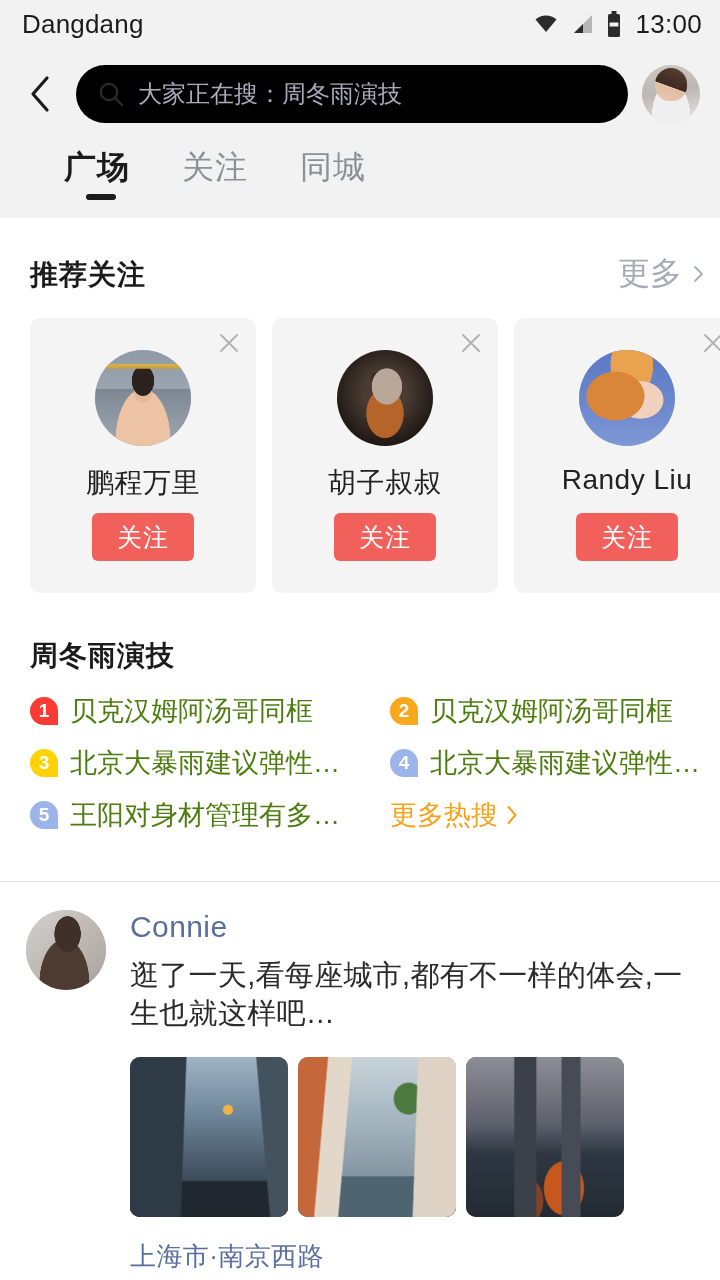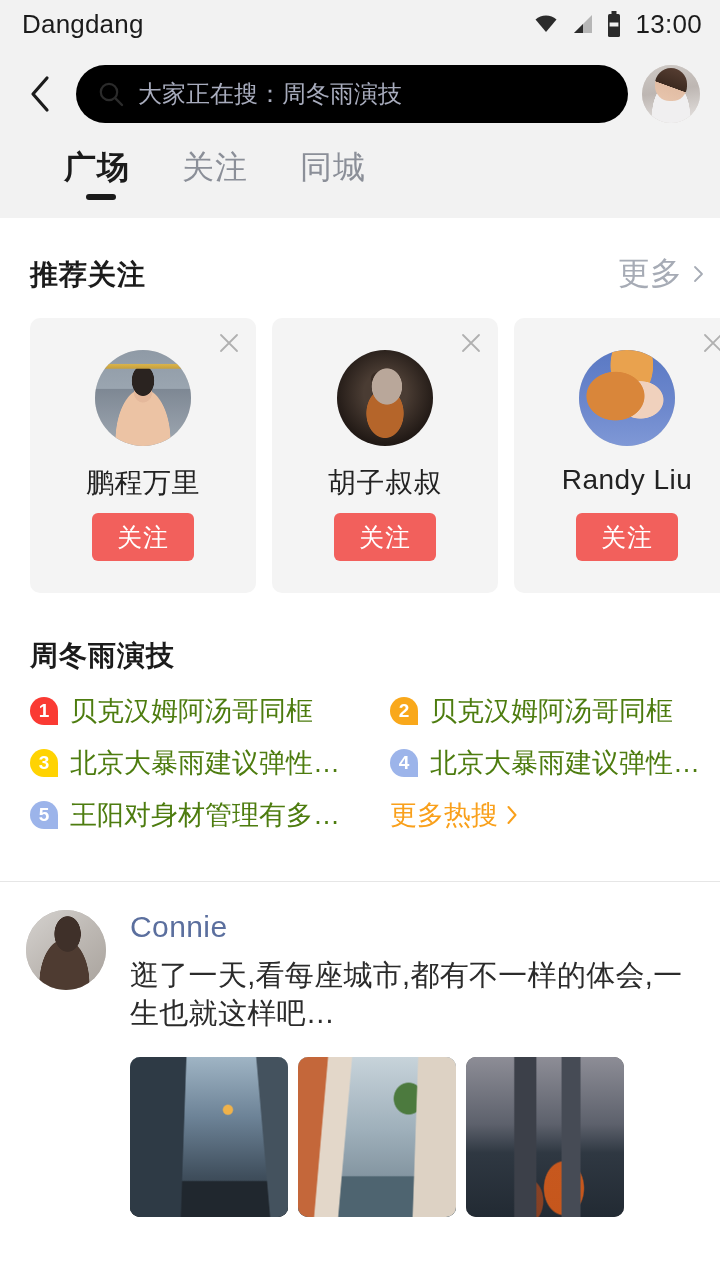--- a/index.html
+++ b/index.html
@@ -302,17 +302,18 @@
   <div class="post">
     <div class="post-av pa4"></div>
     <div class="post-body">
       <div class="post-user">Connie</div>
       <div class="post-text">逛了一天,看每座城市,都有不一样的体会,一生也就这样吧…</div>
       <div class="thumbs">
         <div class="thumb t1"></div>
         <div class="thumb t2"></div>
         <div class="thumb t3"></div>
       </div>
+      <div class="post-loc">上海市·南京西路</div>
 
     </div>
   </div>
 
 </div>
 
 </body></html>

